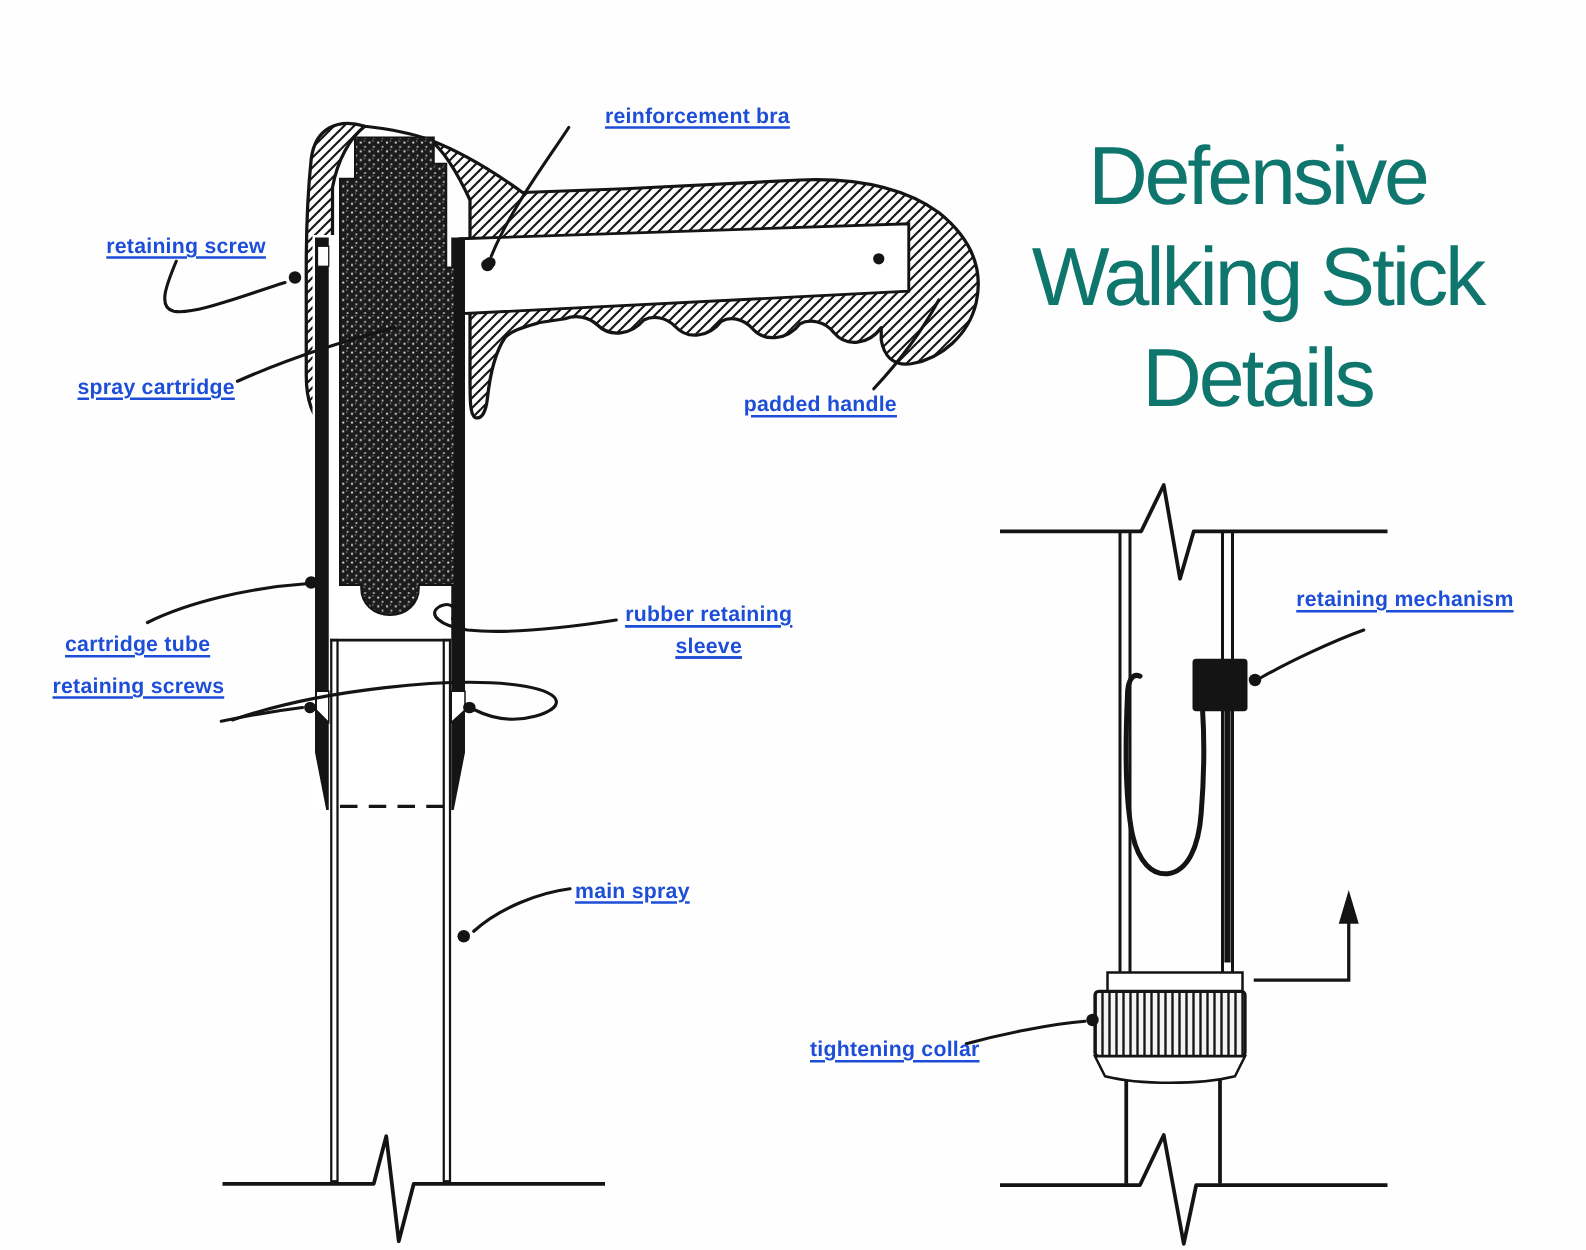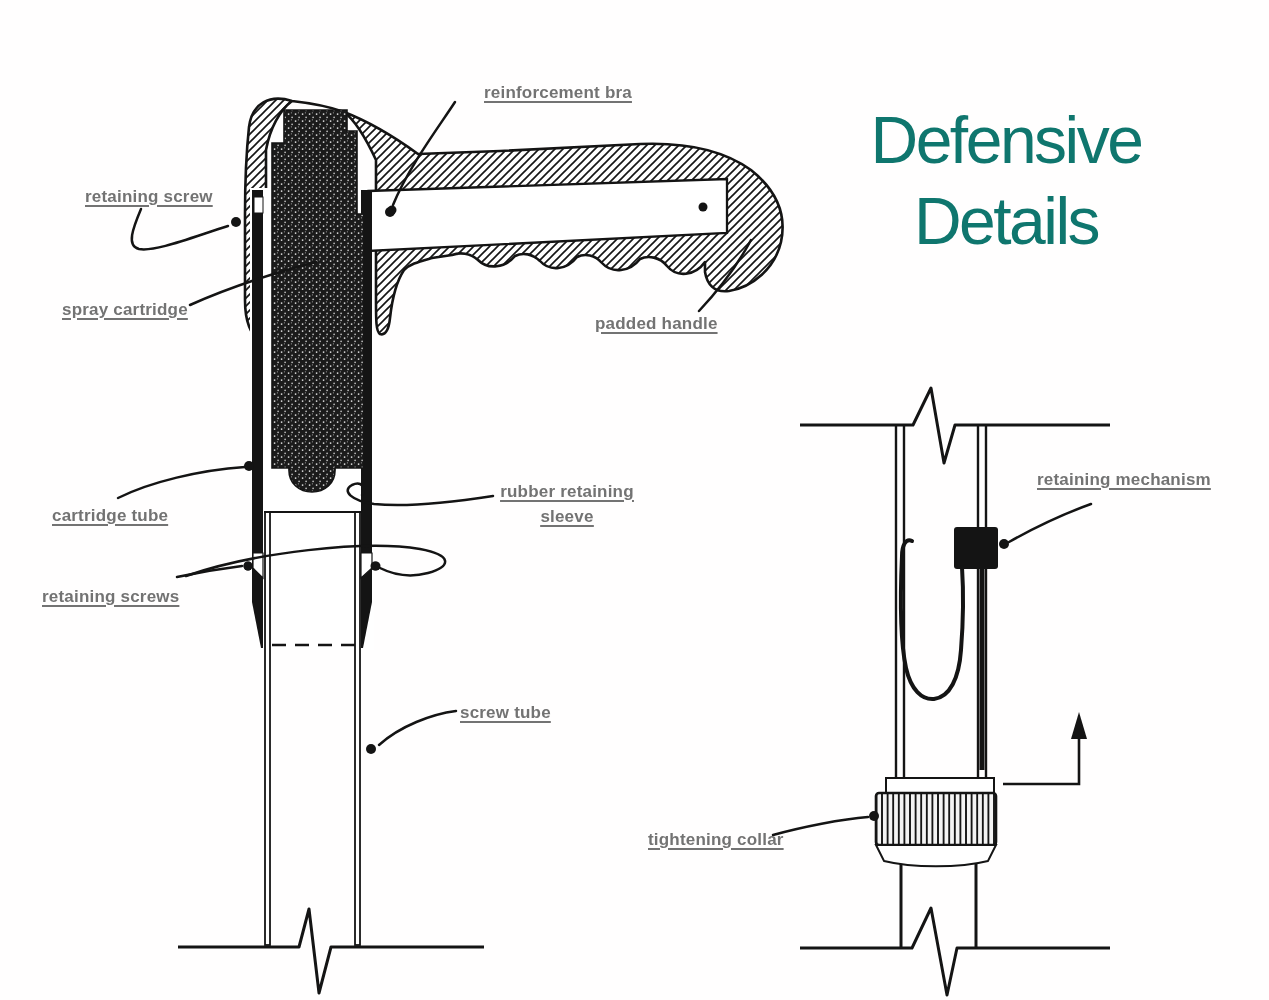--- a/index.html
+++ b/index.html
@@ -1,19 +1,19 @@
 <!DOCTYPE html>
 <html><head>
 <meta charset="utf-8">
 <style>
   html,body{margin:0;padding:0;background:#fff;}
   #page{position:relative;width:1269px;height:1000px;background:#fffefe;overflow:hidden;
         font-family:"Liberation Sans", sans-serif;}
   #page svg{position:absolute;left:0;top:0;}
-  .lbl{position:absolute;font-size:17px;font-weight:700;color:#737373;
+  .lbl{position:absolute;font-size:17px;font-weight:700;color:#1d4ed8;
        text-decoration:underline;text-decoration-thickness:1.6px;text-underline-offset:3px;
        letter-spacing:0.2px;white-space:nowrap;line-height:25px;}
   .lbl.twolines{white-space:normal;width:140px;text-align:center;}
   .lbl.twolines span{display:block;text-decoration:underline;text-decoration-thickness:1.6px;text-underline-offset:3px;}
   #title{position:absolute;left:788px;top:100px;width:436px;text-align:center;
          font-size:66px;letter-spacing:-2.5px;line-height:81px;color:#0f766e;font-weight:400;}
   #title div{white-space:nowrap;}
 </style>
 </head>
 <body>
@@ -176,23 +176,24 @@
 
   <div class="lbl" style="left:484px;top:80px">reinforcement bra</div>
   <div class="lbl" style="left:85px;top:184px">retaining screw</div>
   <div class="lbl" style="left:62px;top:297px">spray cartridge</div>
   <div class="lbl" style="left:595px;top:311px">padded handle</div>
   <div class="lbl" style="left:52px;top:503px">cartridge tube</div>
   <div class="lbl twolines" style="left:497px;top:479px">
     <span>rubber retaining</span>
     <span>sleeve</span>
   </div>
-  <div class="lbl" style="left:42px;top:584px">retaining screws</div>
-  <div class="lbl" style="left:460px;top:700px">screw tube</div>
+  <div class="lbl" style="left:42px;top:536px">retaining screws</div>
+  <div class="lbl" style="left:460px;top:700px">main spray</div>
   <div class="lbl" style="left:1037px;top:467px">retaining mechanism</div>
   <div class="lbl" style="left:648px;top:827px">tightening collar</div>
 
   <div id="title">
     <div>Defensive</div>
+    <div>Walking Stick</div>
     <div>Details</div>
   </div>
 
 </div>
 
 </body></html>

